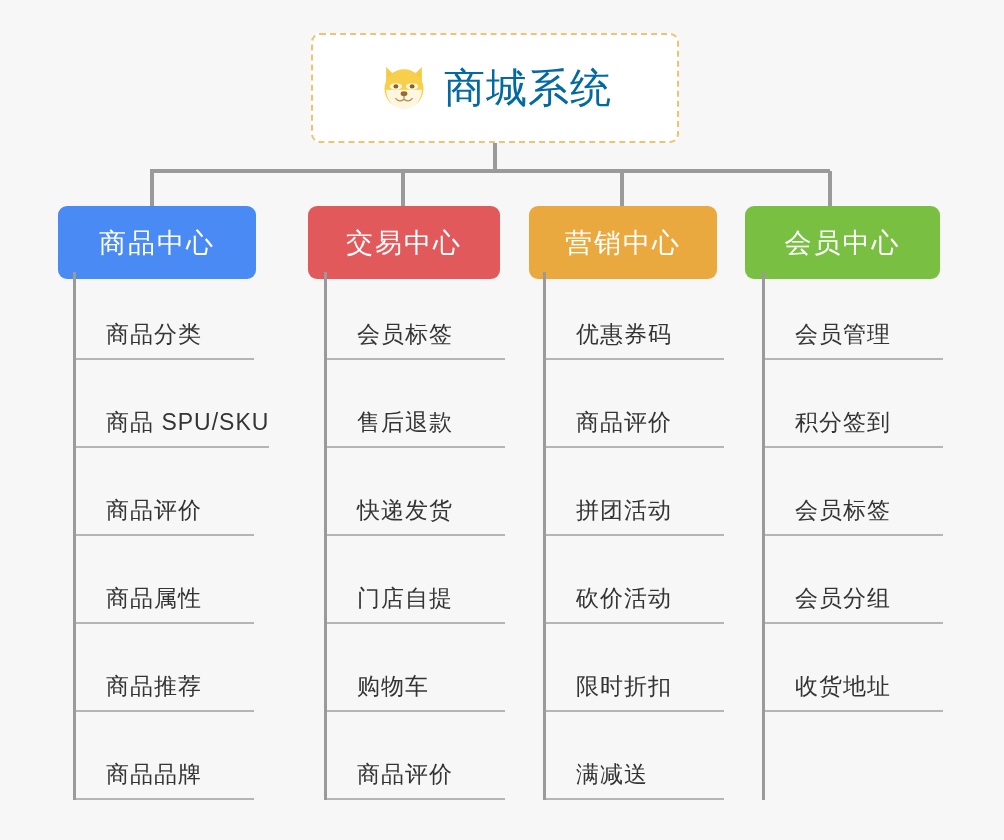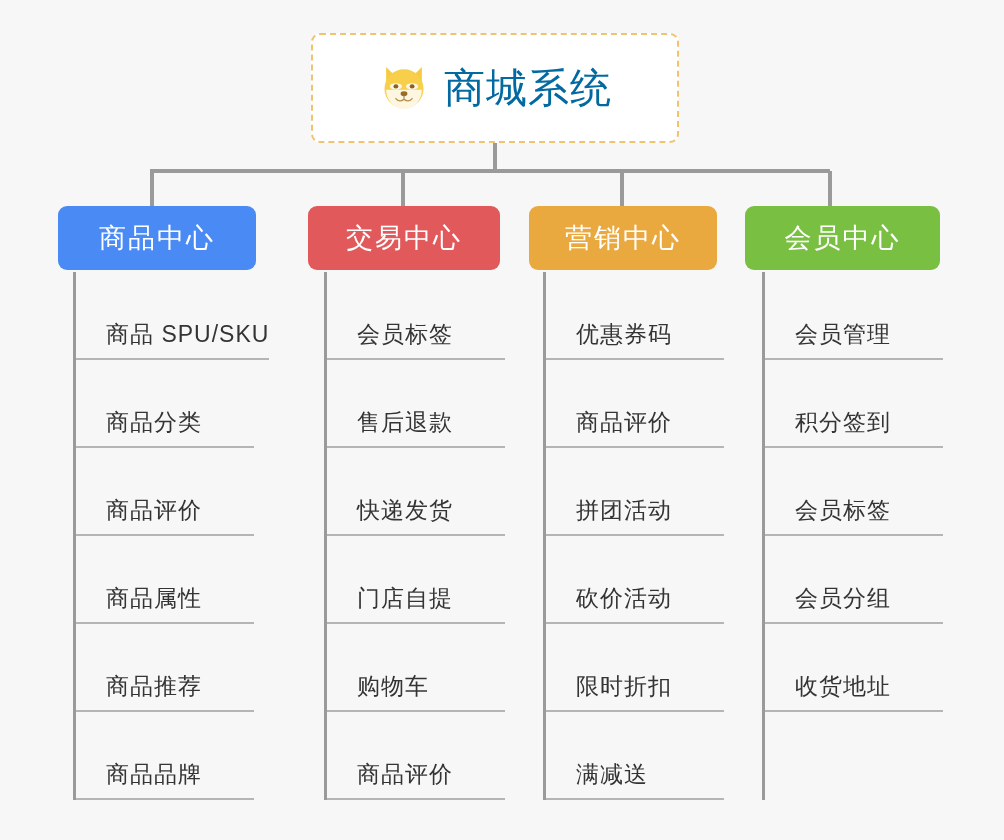--- a/index.html
+++ b/index.html
@@ -80,21 +80,21 @@
   .column {
     position: absolute;
     top: 206px;
   }
   .col-1 { left: 58px;  width: 198px; }
   .col-2 { left: 308px; width: 192px; }
   .col-3 { left: 529px; width: 188px; }
   .col-4 { left: 745px; width: 195px; }
 
   .cat-box {
-    height: 64px;
+    height: 73px;
     border-radius: 9px;
     display: flex;
     align-items: center;
     justify-content: center;
     color: #ffffff;
     font-size: 27px;
     letter-spacing: 2px;
     white-space: nowrap;
   }
   .cat-1 { background: #4a8af4; }
@@ -186,26 +186,26 @@
     <div class="cat-box cat-4">会员中心</div>
   </div>
 
   <div class="trunk trunk-1"></div>
   <div class="trunk trunk-2"></div>
   <div class="trunk trunk-3"></div>
   <div class="trunk trunk-4"></div>
 
   <ul class="leaf-list leaves-1">
     <li class="leaf">
+        <span class="leaf-label">商品分类</span>
+      </li>
+    <li class="leaf">
         <span class="leaf-label">商品 SPU/SKU</span>
       </li>
     <li class="leaf">
-        <span class="leaf-label">商品分类</span>
-      </li>
-    <li class="leaf">
         <span class="leaf-label">商品评价</span>
       </li>
     <li class="leaf">
         <span class="leaf-label">商品属性</span>
       </li>
     <li class="leaf">
         <span class="leaf-label">商品推荐</span>
       </li>
     <li class="leaf">
         <span class="leaf-label">商品品牌</span>

